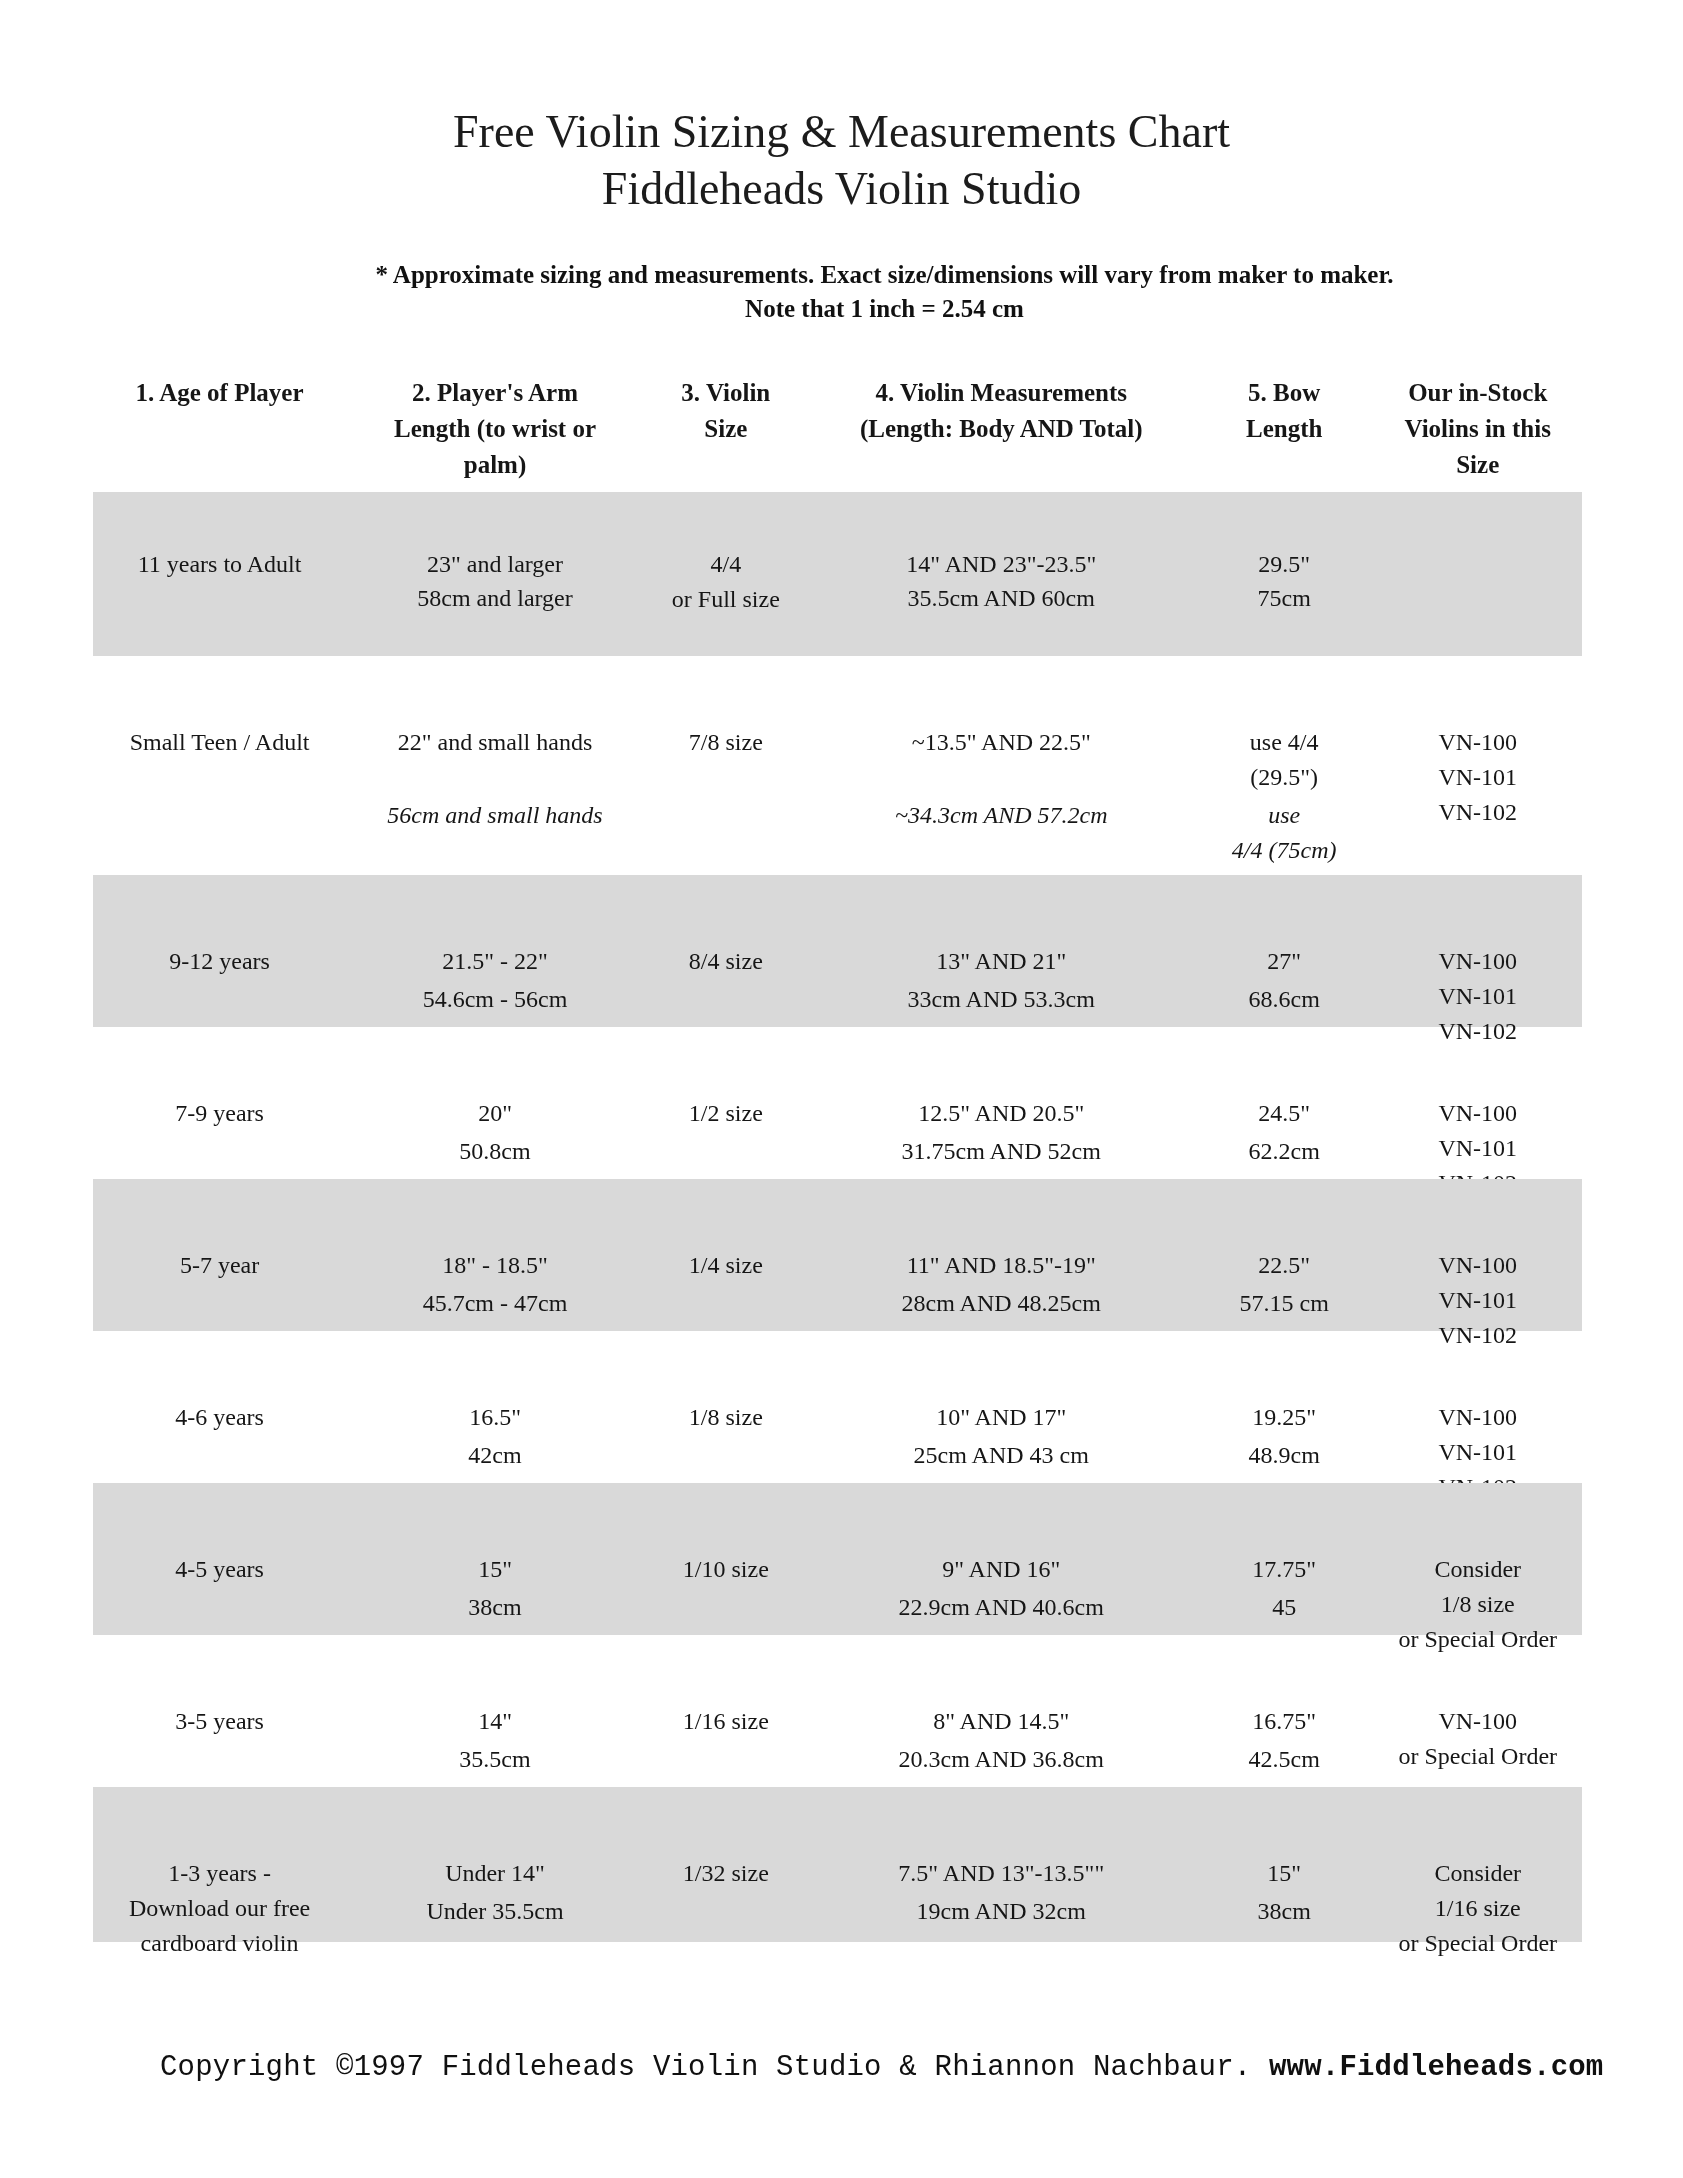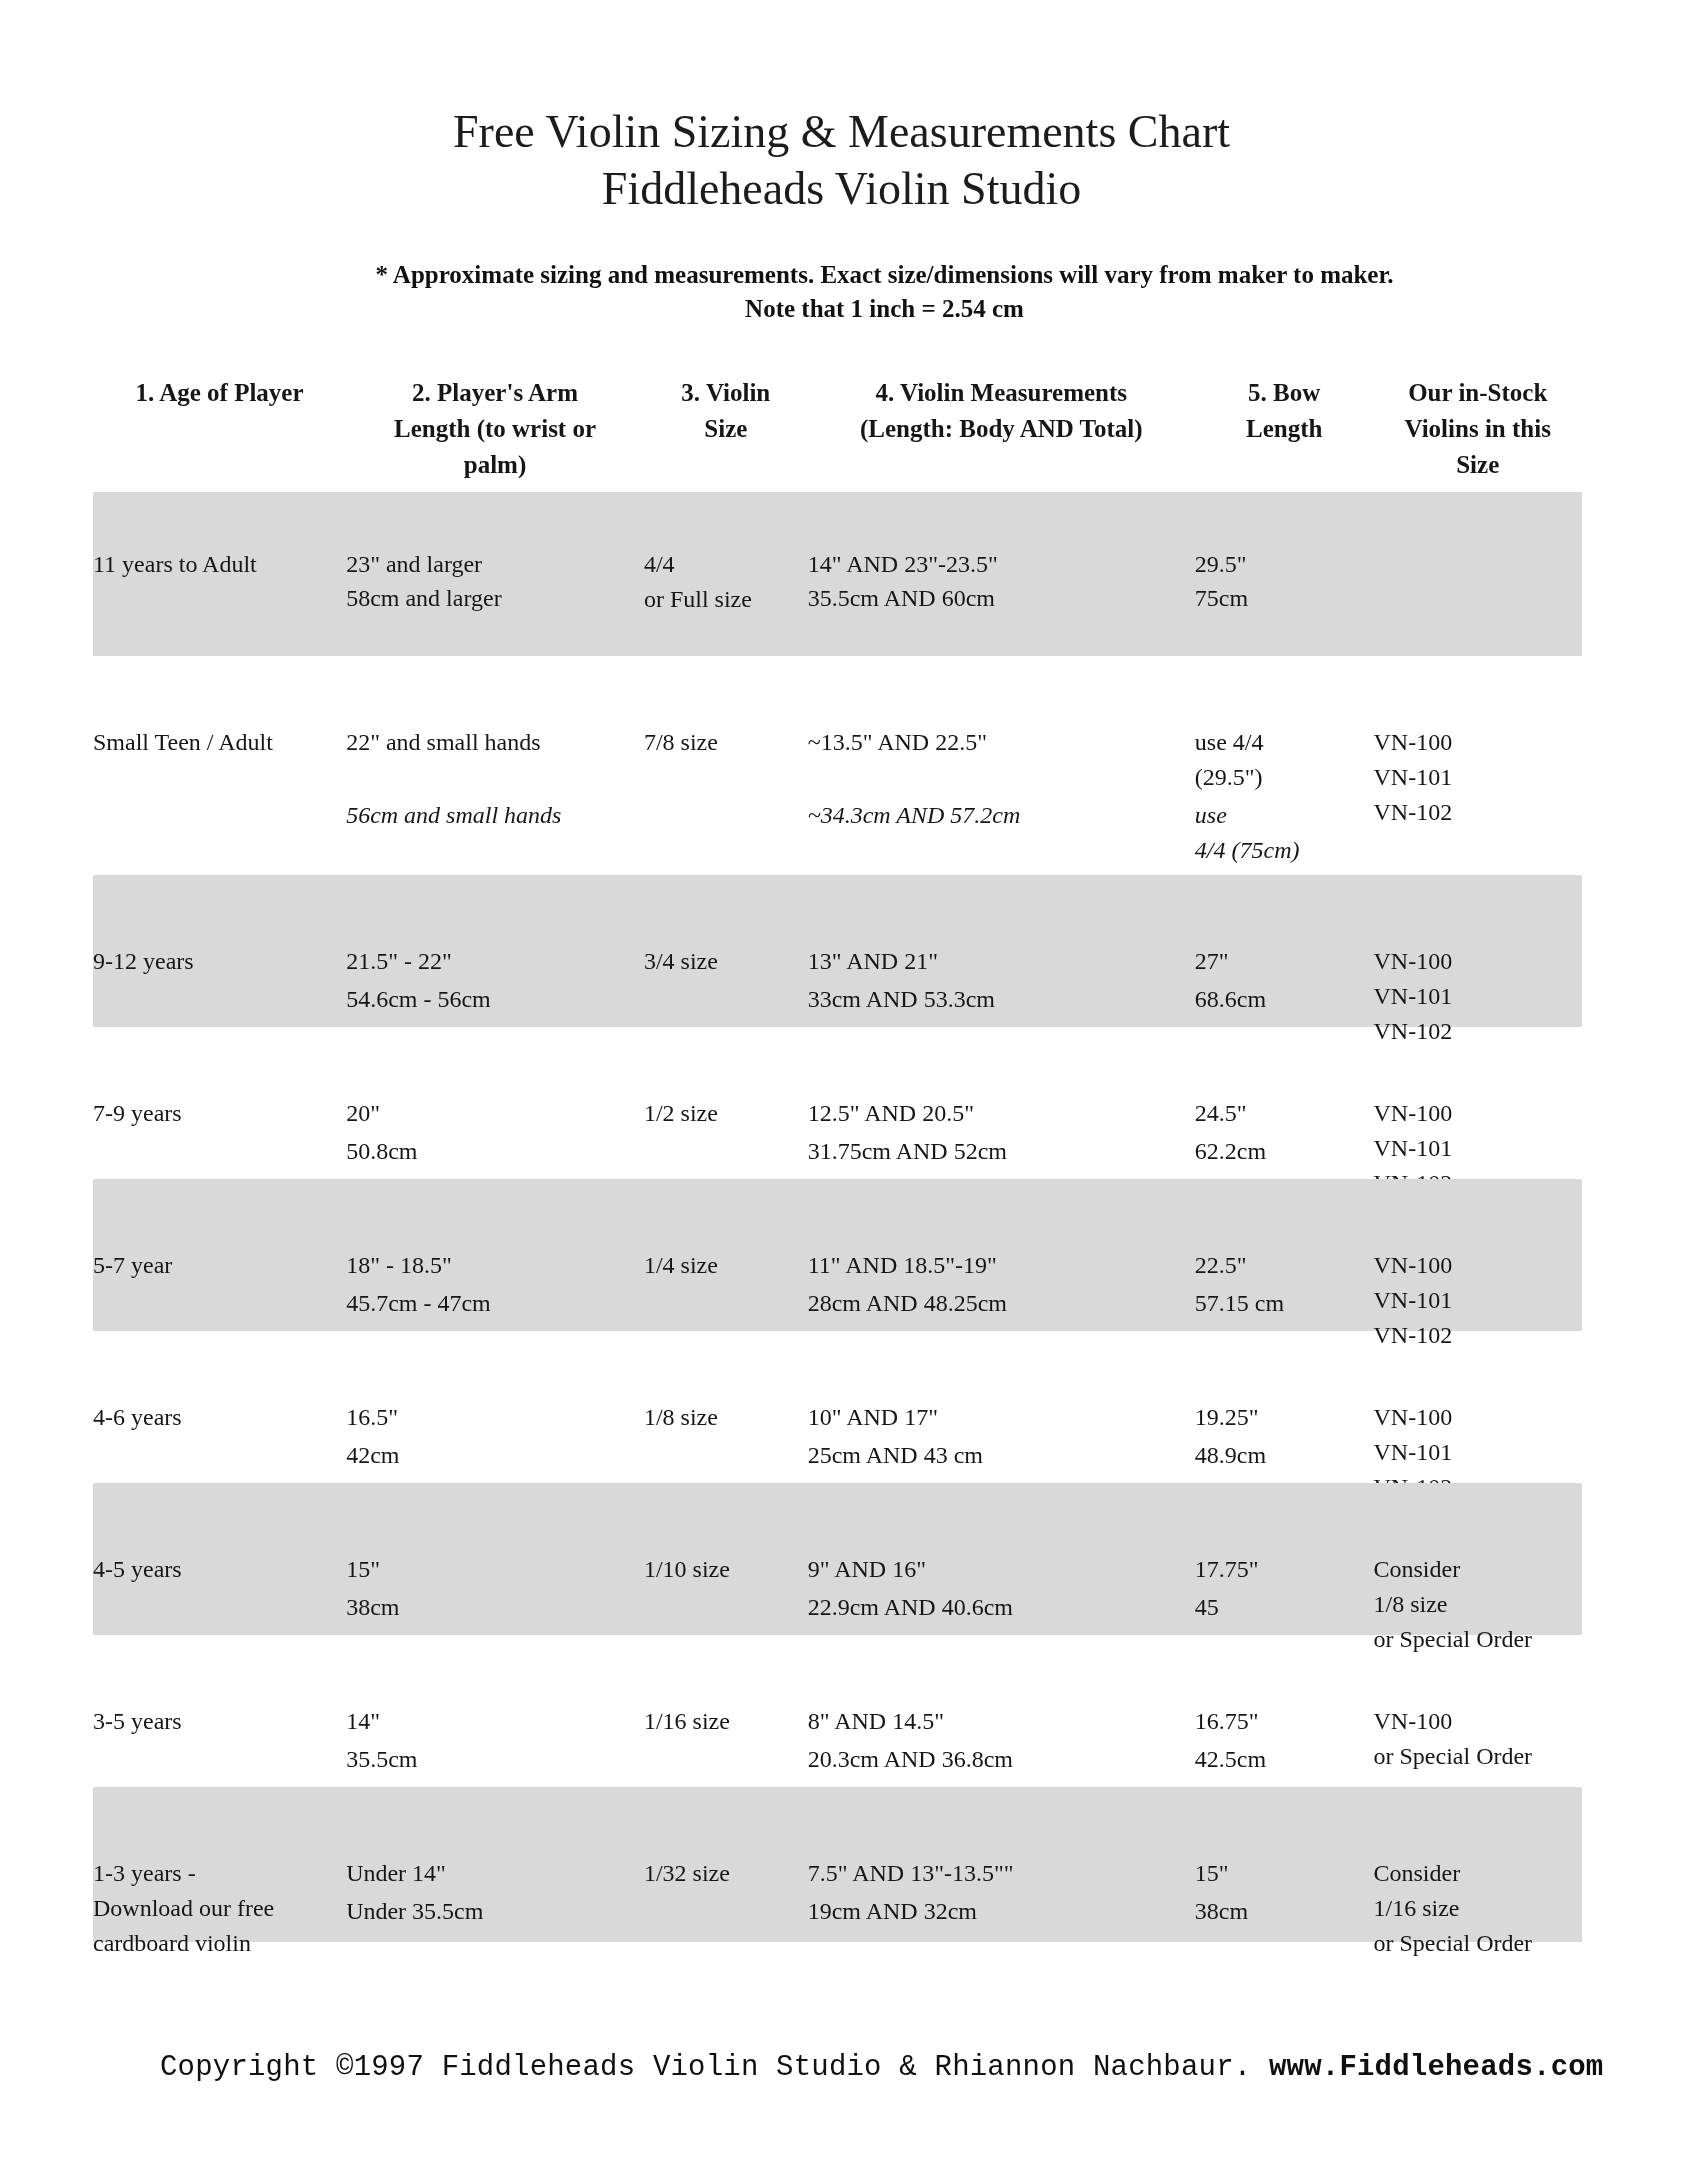--- a/index.html
+++ b/index.html
@@ -67,21 +67,21 @@
     background: transparent;
   }
   .trow.shaded {
     background: #d9d9d9;
   }
   .trow.r0 { height: 164px; }
   .trow.r1 { height: 219px; }
   .trow.r8 { height: 155px; }
   .cell {
     position: relative;
-    text-align: left;
+    text-align: center;
     white-space: pre-line;
     padding-top: 34px;
     line-height: 35px;
   }
   .r0 .cell { padding-top: 20px; }
   .cell .bottom {
     position: absolute;
     top: 107px;
     left: 0;
     right: 0;
@@ -188,21 +188,21 @@
 
     <div class="trow r2 shaded">
       <div class="cell">
         <span class="top">9-12 years</span>
       </div>
       <div class="cell">
         <span class="top">21.5" - 22"</span>
         <span class="bottom">54.6cm - 56cm</span>
       </div>
       <div class="cell">
-        <span class="top">3/4 size</span>
+        <span class="top">8/4 size</span>
       </div>
       <div class="cell">
         <span class="top">13" AND 21"</span>
         <span class="bottom">33cm AND 53.3cm</span>
       </div>
       <div class="cell">
         <span class="top">27"</span>
         <span class="bottom">68.6cm</span>
       </div>
       <div class="cell">

